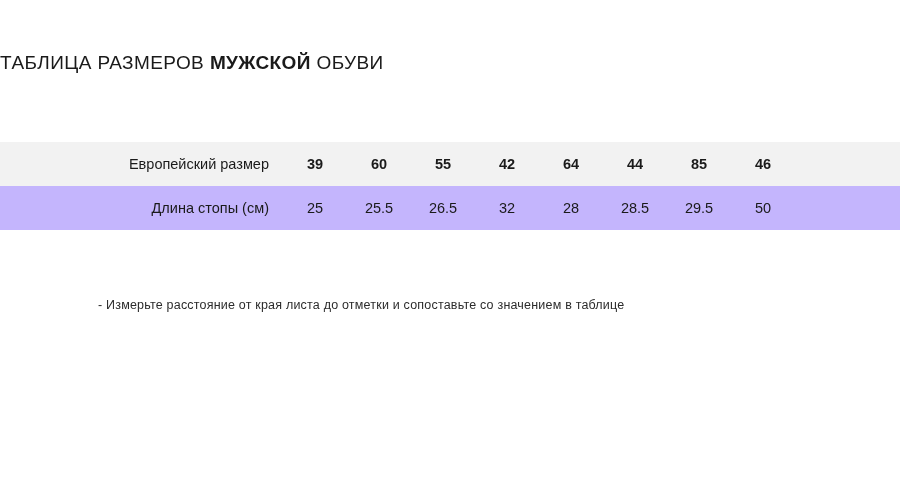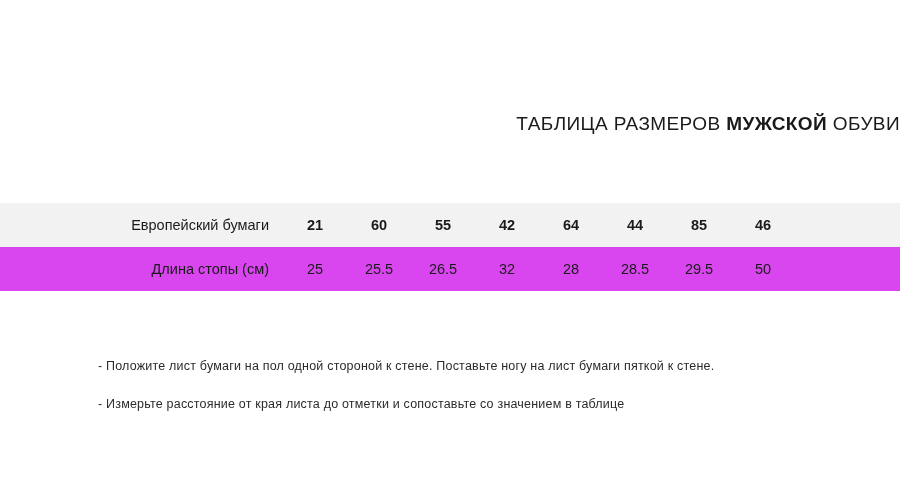--- a/index.html
+++ b/index.html
@@ -15,25 +15,25 @@
     position: relative;
     overflow: hidden;
   }
   .page {
     width: 900px;
     height: 500px;
     position: relative;
     box-sizing: border-box;
   }
   .title {
-    text-align: right;
+    text-align: left;
     font-size: 19px;
     letter-spacing: 0.4px;
     color: #1a1a1a;
-    margin-top: 113px;
+    margin-top: 52px;
     font-weight: 400;
   }
   .title .strong {
     font-weight: 700;
   }
   .table-wrap {
     margin-top: 68px;
     width: 900px;
   }
   table.size-table {
@@ -46,21 +46,21 @@
   }
   table.size-table tr.header-row td {
     font-weight: 700;
     font-size: 14.5px;
     height: 42px;
   }
   table.size-table tr.data-row td {
     font-weight: 400;
     font-size: 14.5px;
     height: 42px;
-    background: #d946ef;
+    background: #c4b5fd;
   }
   td.row-label {
     text-align: right;
     padding-right: 14px;
     width: 268px;
     font-weight: 400 !important;
     font-size: 14.5px;
     color: #1a1a1a;
   }
   td.val {
@@ -88,22 +88,22 @@
 <div class="page">
 
   <div class="title">
     <span>ТАБЛИЦА РАЗМЕРОВ </span><span class="strong">МУЖСКОЙ</span><span> ОБУВИ</span>
   </div>
 
   <div class="table-wrap">
     <table class="size-table">
       <tbody>
           <tr class="header-row">
-        <td class="row-label">Европейский бумаги</td>
-        <td class="val">21</td>
+        <td class="row-label">Европейский размер</td>
+        <td class="val">39</td>
         <td class="val">60</td>
         <td class="val">55</td>
         <td class="val">42</td>
         <td class="val">64</td>
         <td class="val">44</td>
         <td class="val">85</td>
         <td class="val">46</td>
         <td class="tail"></td>
       </tr>
       <tr class="data-row">
@@ -116,17 +116,16 @@
         <td class="val">28.5</td>
         <td class="val">29.5</td>
         <td class="val">50</td>
         <td class="tail"></td>
       </tr>
     </tbody>
       </table>
   </div>
 
   <div class="instructions">
-    <div class="instruction">- Положите лист бумаги на пол одной стороной к стене. Поставьте ногу на лист бумаги пяткой к стене.</div>
     <div class="instruction">- Измерьте расстояние от края листа до отметки и сопоставьте со значением в таблице</div>
   </div>
 
 </div>
 
 </body></html>

